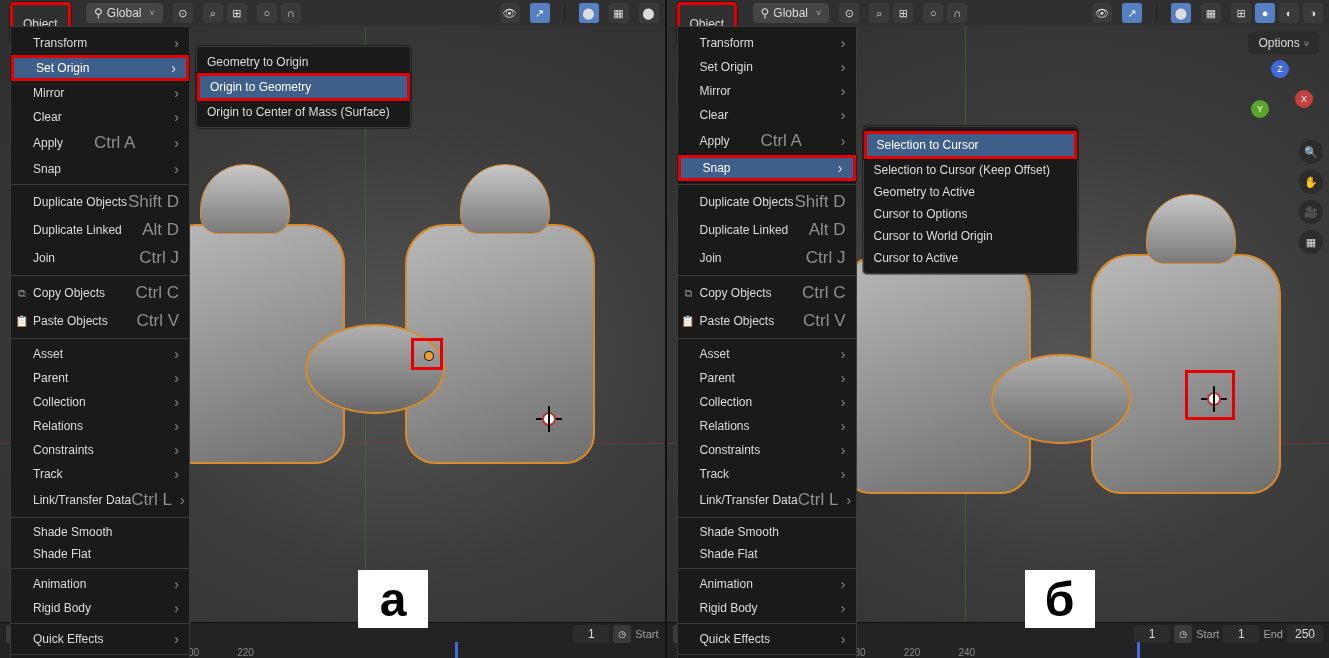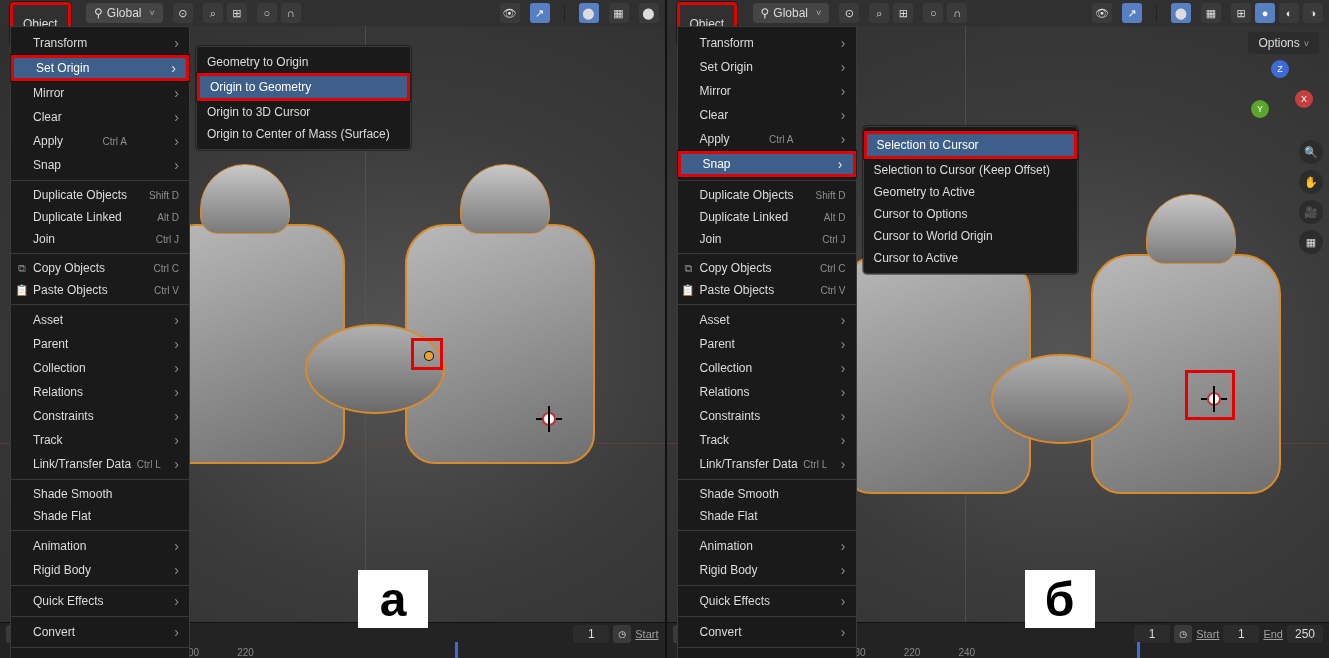--- a/index.html
+++ b/index.html
@@ -150,21 +150,21 @@
     padding: 4px 0;
     z-index: 30;
   }
   .menu .item, .submenu .item {
     display: flex; align-items: center; justify-content: space-between;
     padding: 4px 10px 4px 22px;
     position: relative;
     white-space: nowrap;
   }
   .menu .divider { height: 1px; background: #3a3a3a; margin: 3px 0; }
-  .shortcut { color: #8f8f8f; font-size: 10px; }
+  .shortcut { color: #8f8f8f; font-size: 17px; }
   .arrow::after { content: "›"; font-size: 14px; color: #8f8f8f; margin-left: 8px; }
   .item.hl { background: #3e5f8a; color: #fff; }
   .item.hl .shortcut, .item.hl.arrow::after { color: #e6e6e6; }
   .item.box-red { padding-top: 2px; padding-bottom: 2px; border-width: 3px; }
   .item .micon {
     position: absolute; left: 4px; top: 50%; transform: translateY(-50%);
     width: 14px; height: 14px; display: inline-flex; align-items: center; justify-content: center;
     font-size: 11px; color: #888;
   }
 
@@ -184,21 +184,21 @@
     position: absolute;
     left: 0; right: 0; bottom: 0;
     height: 36px;
     background: #232323;
     border-top: 1px solid #111;
     display: flex; flex-direction: column;
   }
   .trow { display: flex; align-items: center; gap: 4px; padding: 2px 6px; }
   .tbtn { width: 18px; height: 18px; background: #3a3a3a; border-radius: 3px; display: inline-flex; align-items: center; justify-content: center; font-size: 9px; }
   .tfield { background: #2c2c2c; padding: 2px 8px; border-radius: 3px; min-width: 36px; text-align: center; }
-  .tlabel { color: #a0a0a0; font-size: 11px; text-decoration: underline; }
+  .tlabel { color: #a0a0a0; font-size: 11px; }
   .trow.scale { justify-content: flex-start; gap: 38px; color: #888; font-size: 10px; padding-left: 24px; }
   .tmark { position: absolute; left: 455px; bottom: 0; width: 3px; height: 16px; background: #3f6ad8; }
 
   .bigletter {
     position: absolute;
     bottom: 30px;
     left: 358px;
     width: 70px; height: 58px;
     background: #fff;
     color: #000;
@@ -356,23 +356,20 @@
         <span>Show/Hide</span>
       </div>
     </div>
 
   <div class="submenu box-red" id="submenu-left" style="top:46px; left:196px;">
       <div class="item">
         <span>Geometry to Origin</span>
       </div>
       <div class="item hl box-red">
         <span>Origin to Geometry</span>
-      </div>
-      <div class="item">
-        <span>Origin to 3D Cursor</span>
       </div>
       <div class="item">
         <span>Origin to Center of Mass (Surface)</span>
       </div>
     </div>
 
   <div class="bigletter">
       <span>а</span>
     </div>
 

